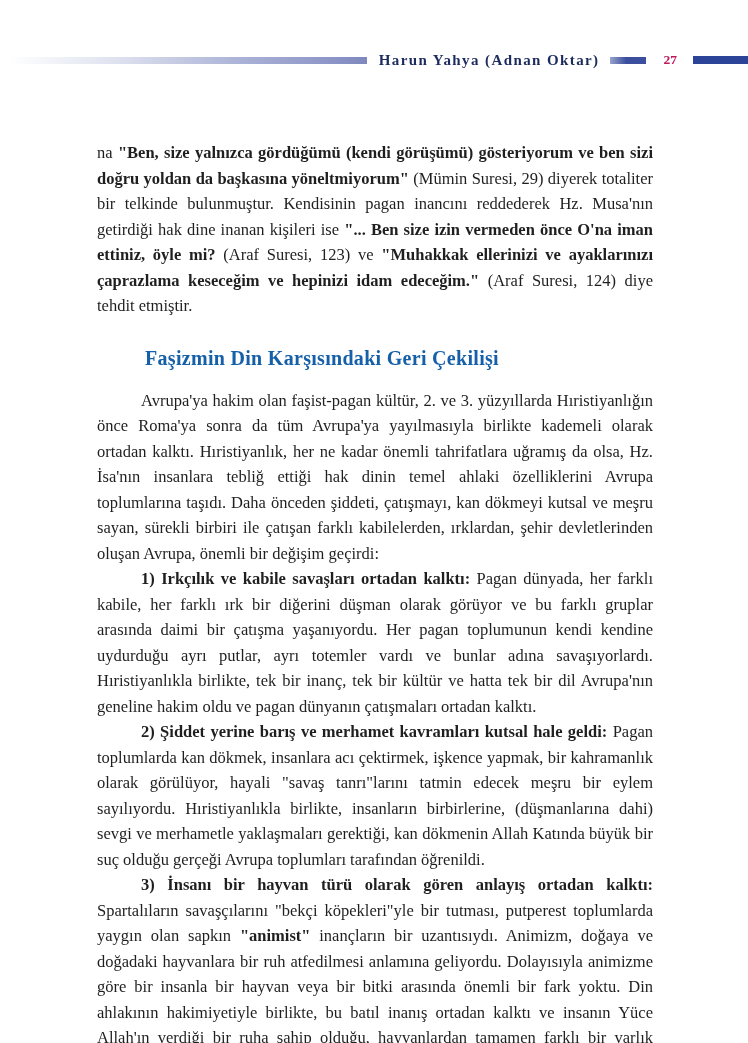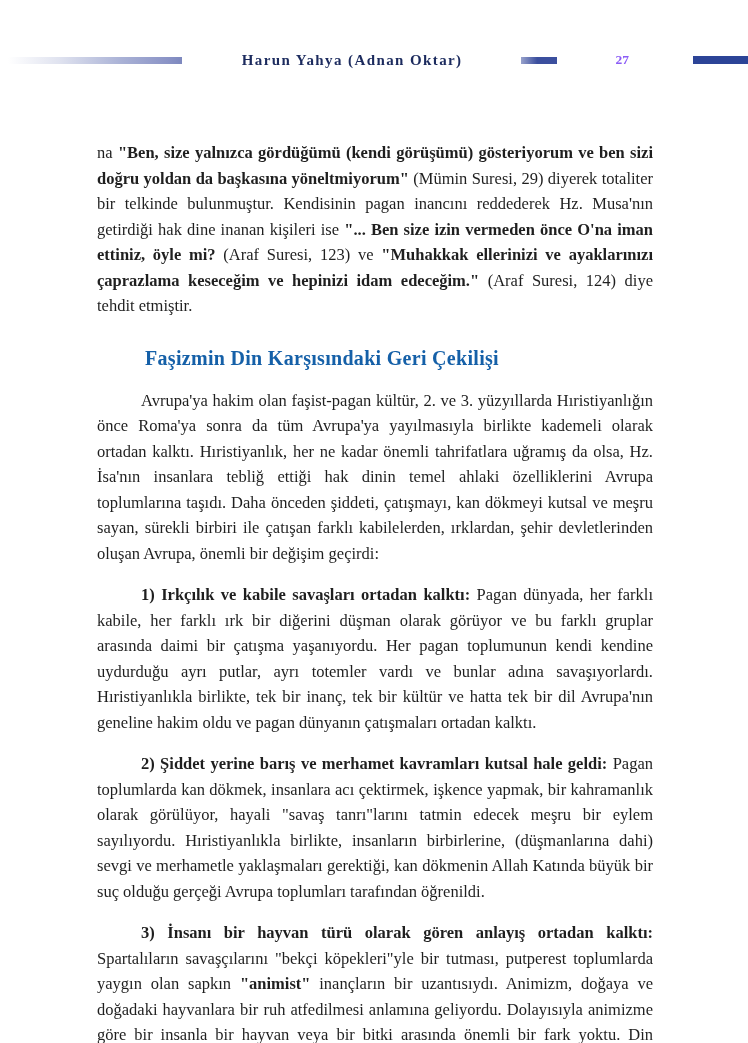--- a/index.html
+++ b/index.html
@@ -15,21 +15,20 @@
 
   
   .header {
     position: absolute;
     top: 48px;
     left: 0;
     right: 0;
     height: 24px;
     display: flex;
     align-items: center;
-    gap: 48px;
   }
   .grad-rule {
     flex: 1 1 auto;
     height: 7px;
     margin-left: 8px;
     background: linear-gradient(to right,
       rgba(255,255,255,0) 0%,
       #dfe2ef 30%,
       #aab2d6 65%,
       #8a93c6 92%,
@@ -43,24 +42,24 @@
     color: #1c2b5e;
     white-space: nowrap;
   }
   .small-bar {
     width: 36px;
     height: 7px;
     margin-left: 10px;
     background: linear-gradient(to right, #98a2cc 0%, #3b4f9e 45%, #3b4f9e 100%);
   }
   .page-number {
-    margin-left: 11px;
+    margin-left: 18px;
     font-weight: bold;
     font-size: 13.5px;
-    color: #8b5cf6;
+    color: #be185d;
   }
   .right-bar {
     width: 55px;
     height: 8px;
     margin-left: 16px;
     background: #2c4497;
   }
 
   
   .content {
@@ -69,21 +68,21 @@
     left: 97px;
     width: 556px;
   }
   .para {
     margin: 0;
     font-size: 16.5px;
     line-height: 25.5px;
     text-align: justify;
     color: #1f1f1f;
   }
-  .para.indent { text-indent: 44px; margin-top: 16px; }
+  .para.indent { text-indent: 44px; }
   .para .b { font-weight: bold; }
 
   .section-heading {
     margin: 28px 0 18px 48px;
     font-size: 20px;
     font-weight: bold;
     color: #1560a8;
     letter-spacing: 0.3px;
   }
 </style>

